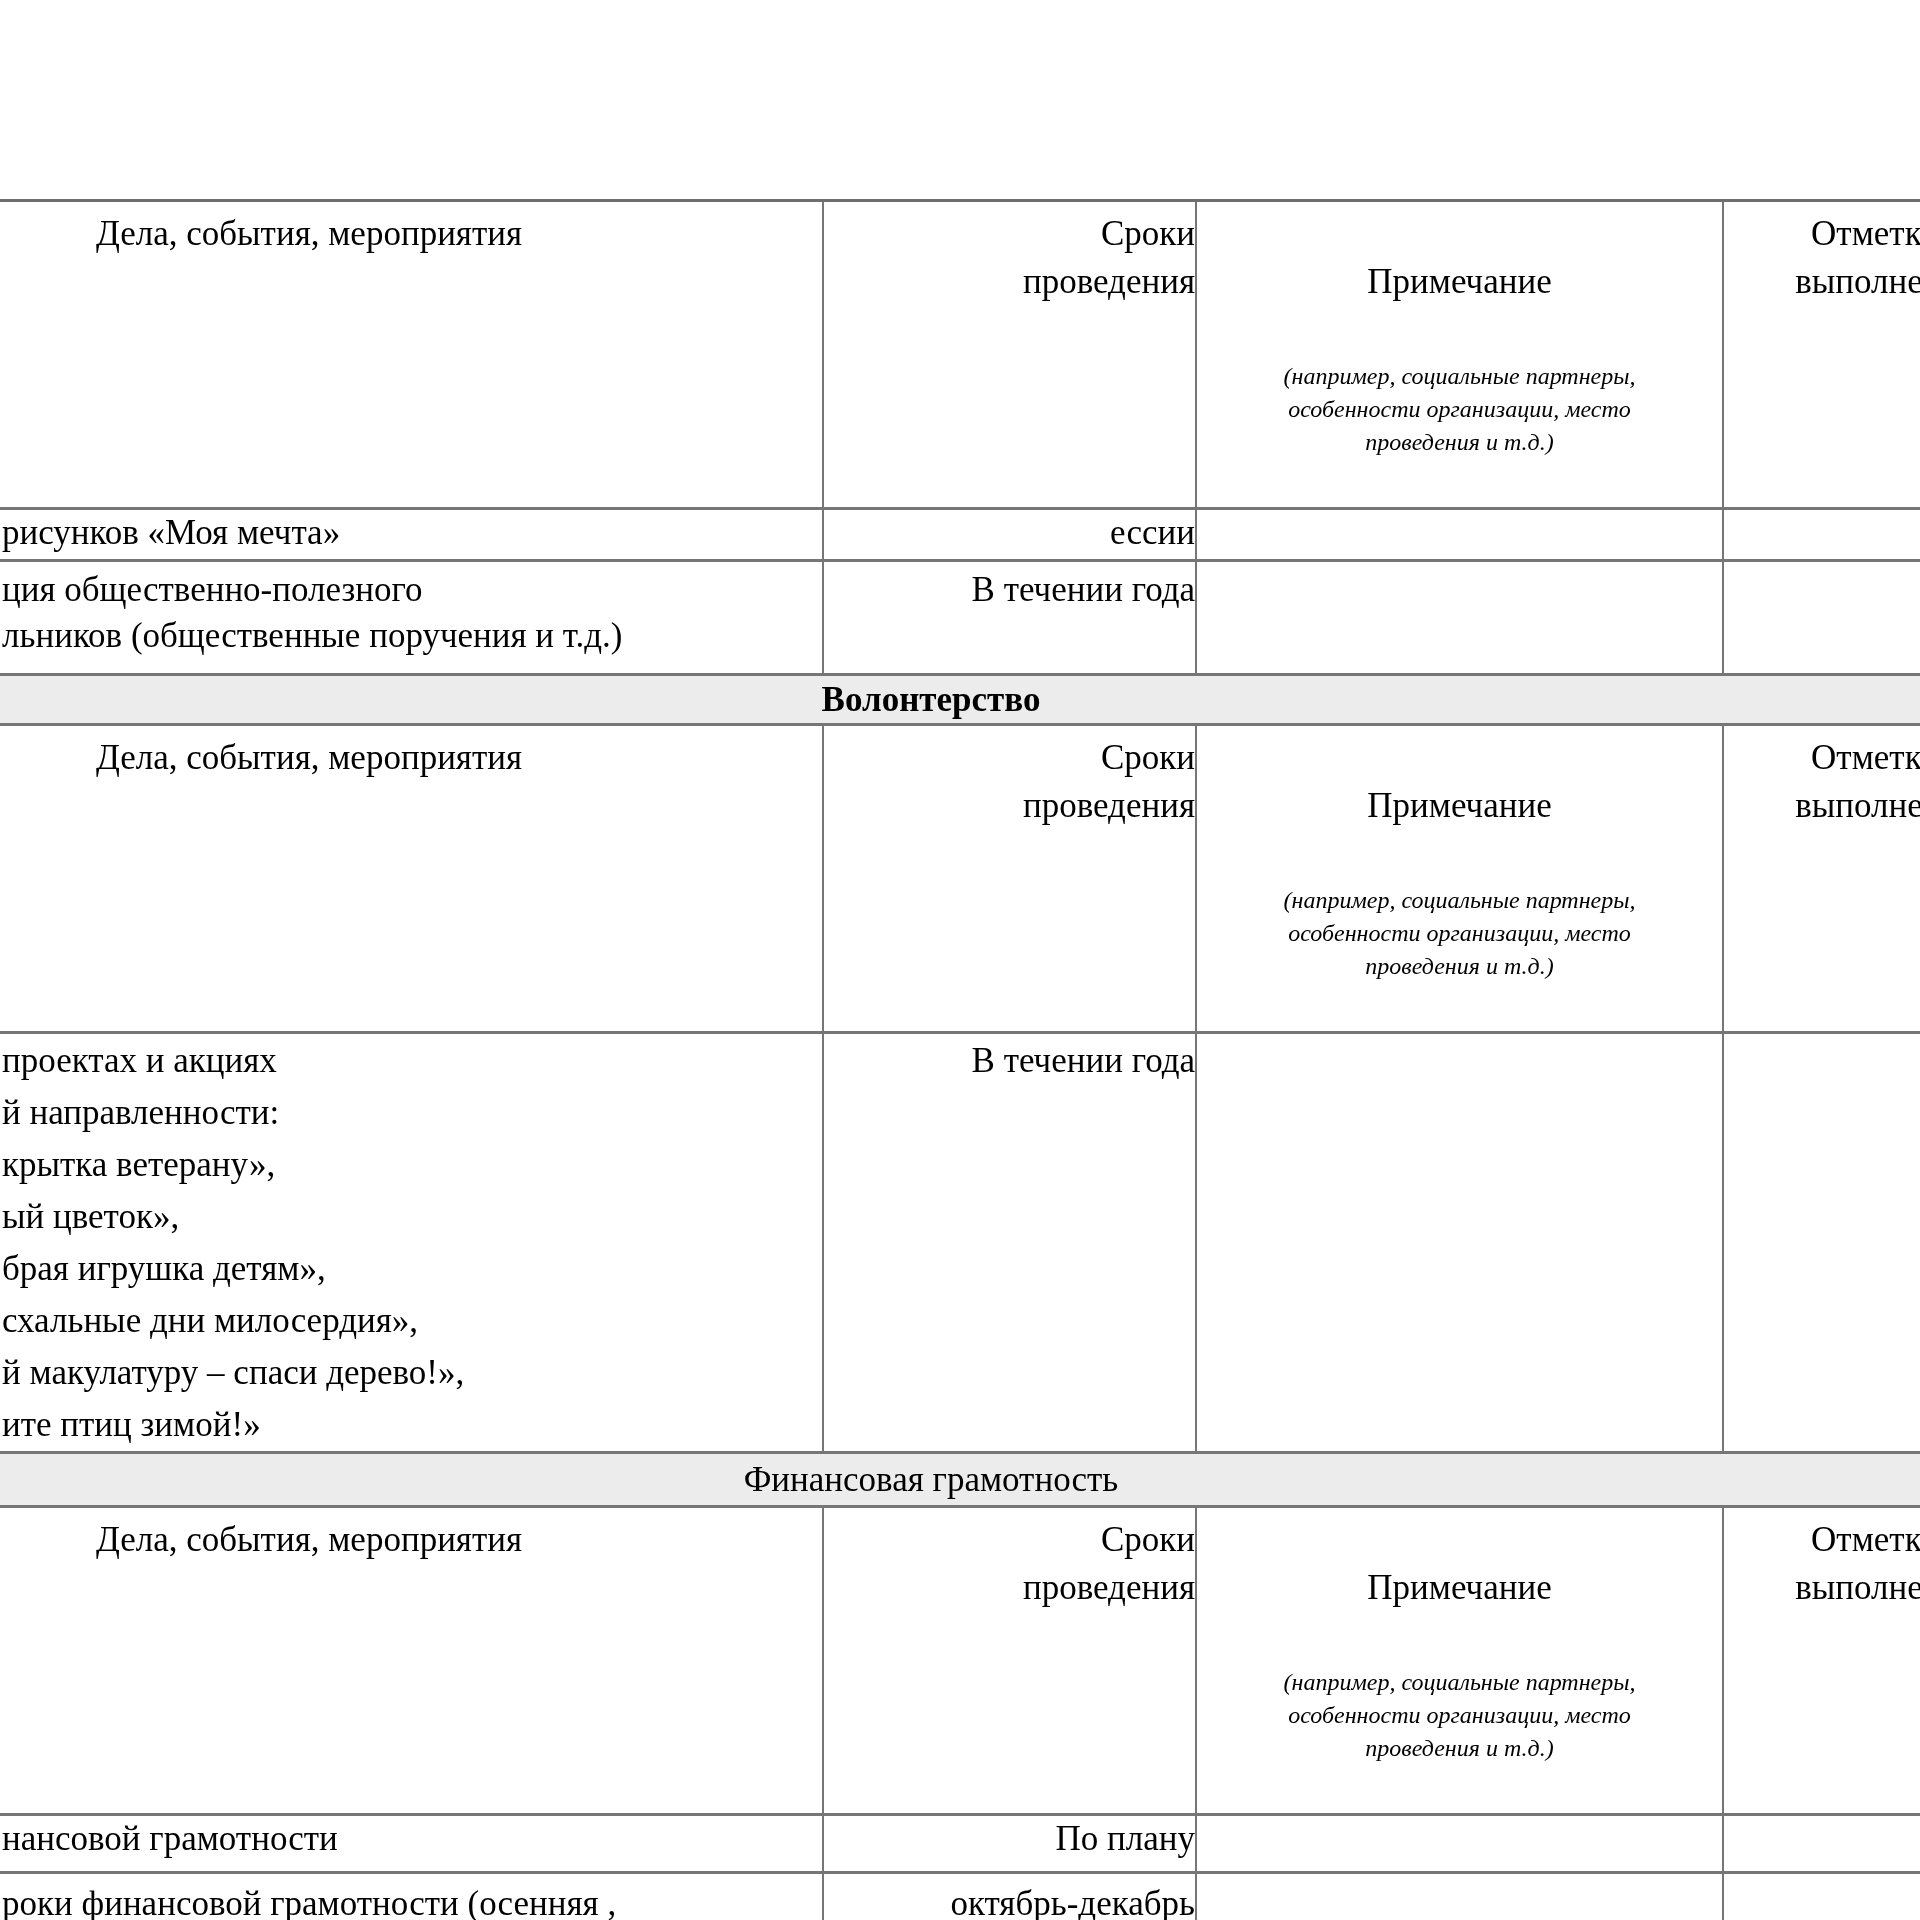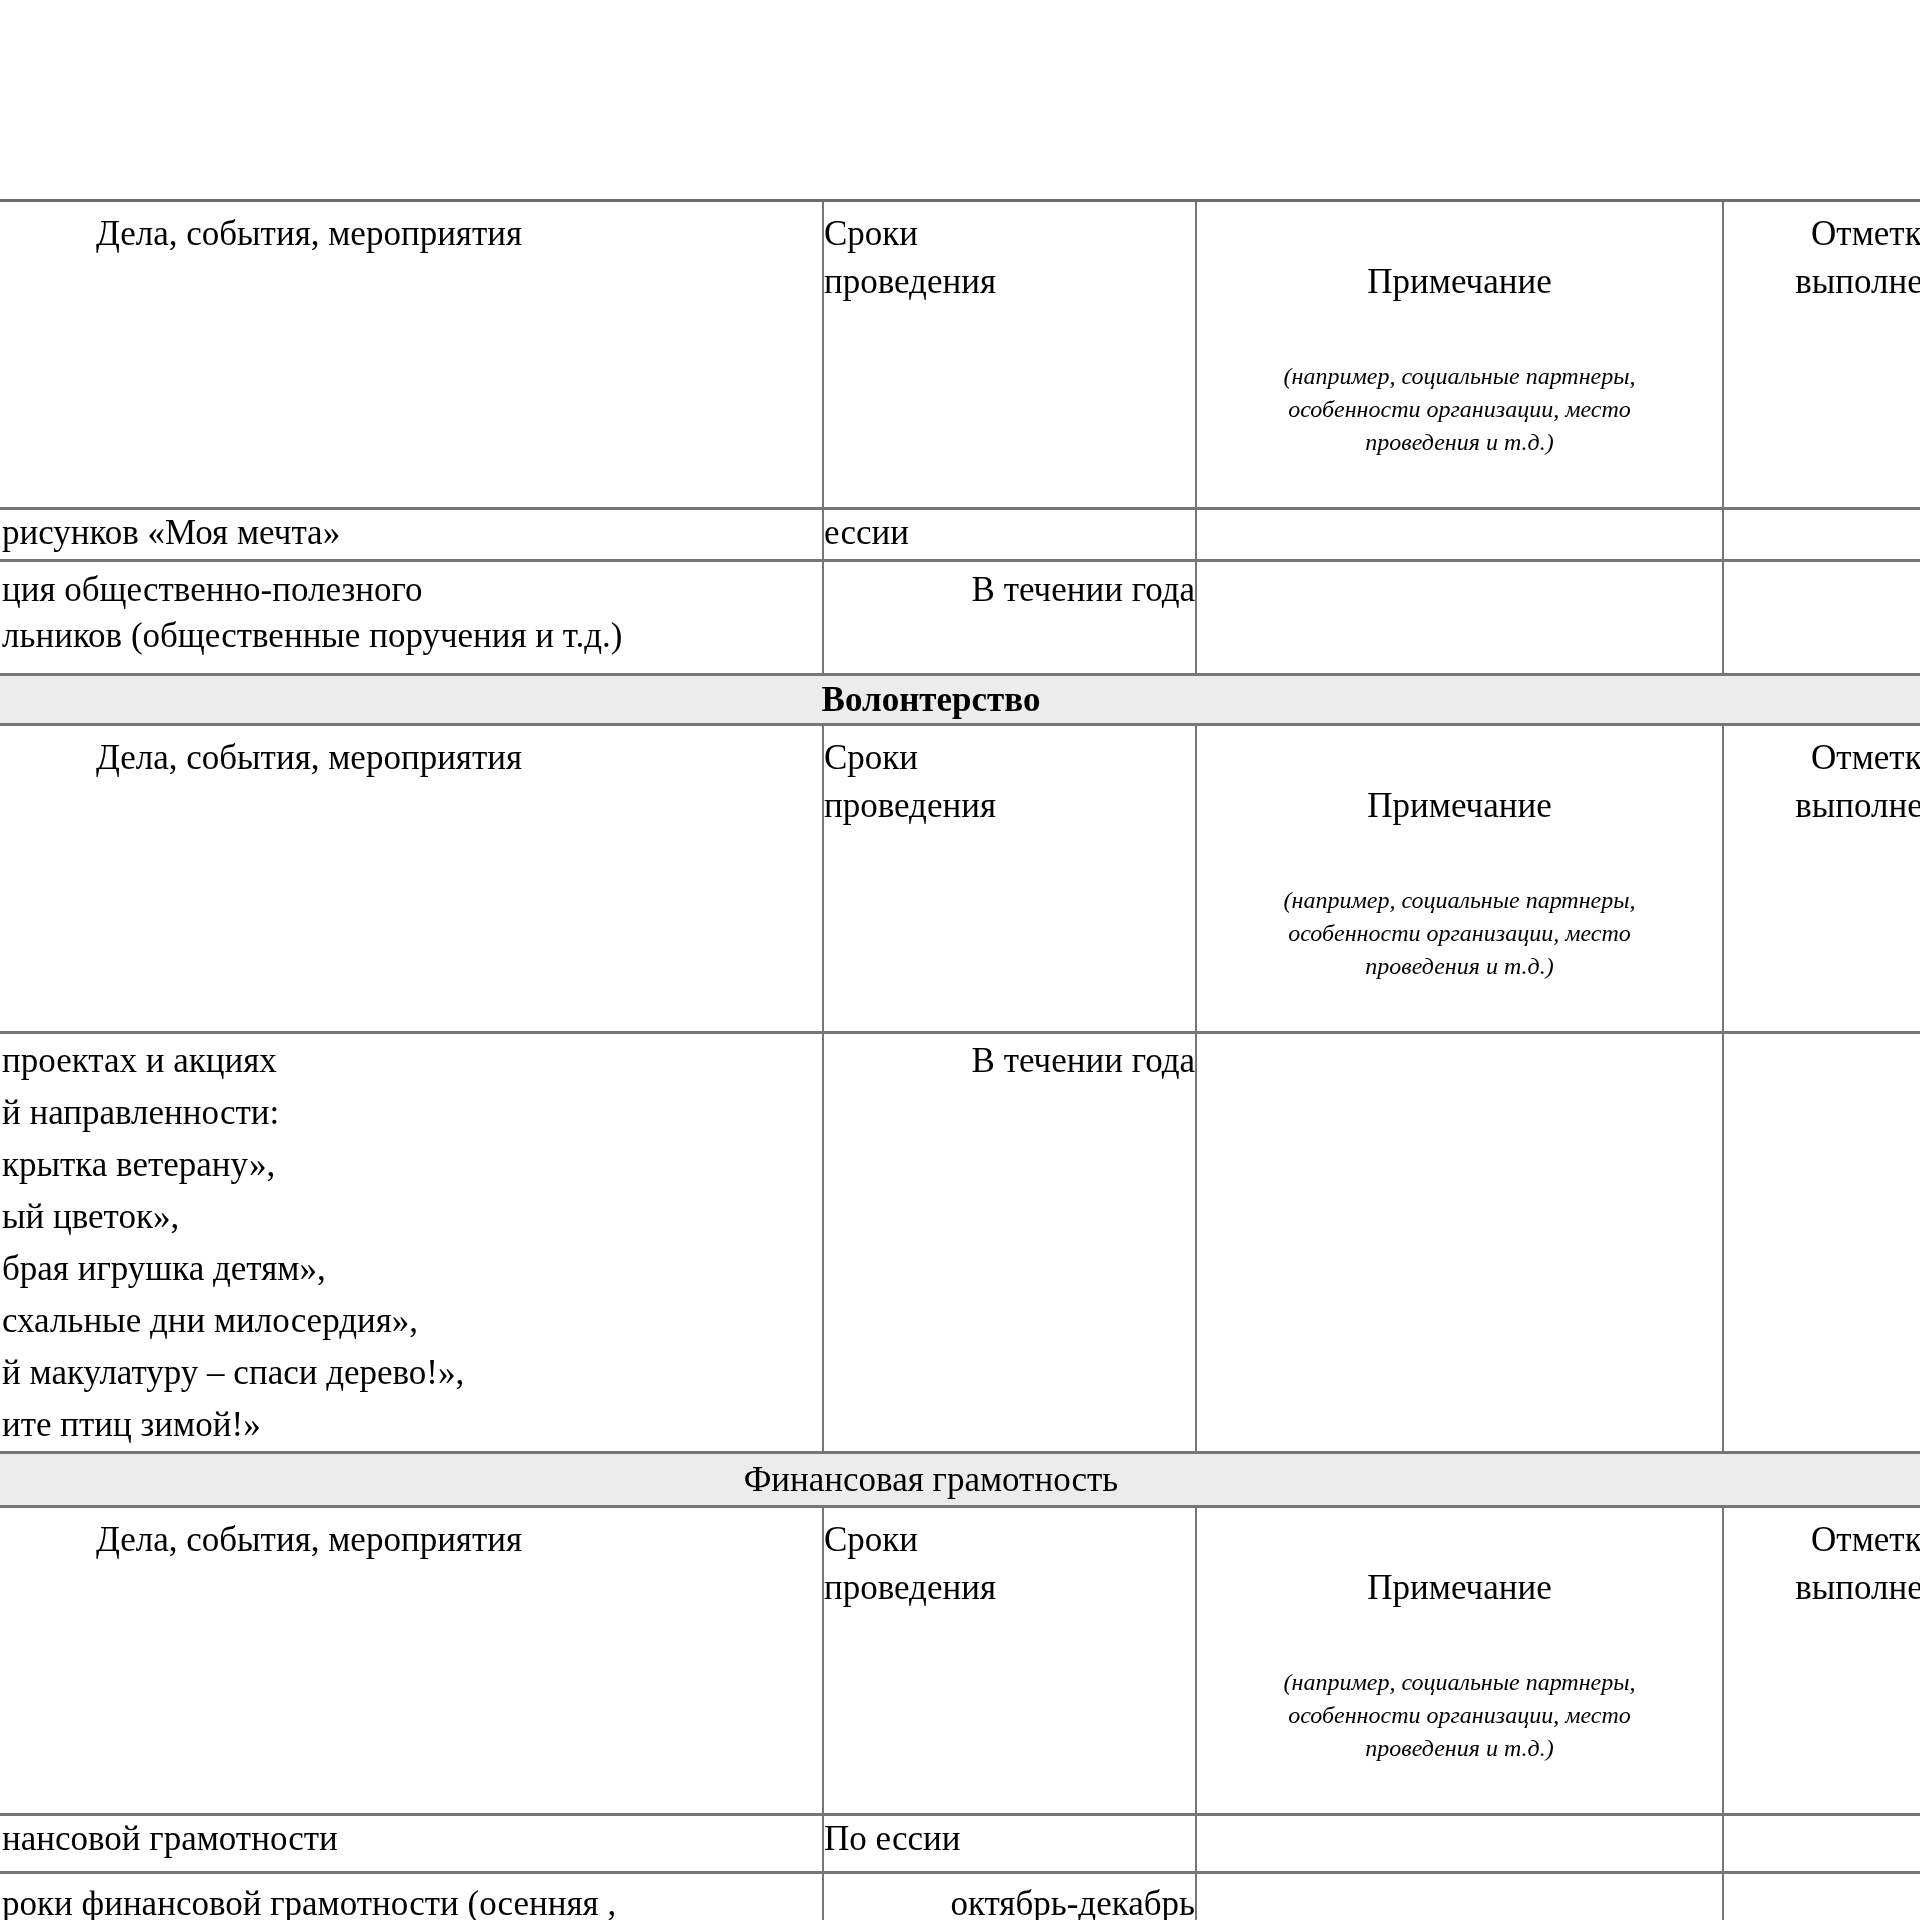--- a/index.html
+++ b/index.html
@@ -59,21 +59,21 @@
     margin-top: 6px;
     white-space: pre-line;
     font-style: italic;
   }
 
   
   td.c1 { text-align: left; padding-left: 190px; padding-right: 16px; }
   td.hc.c1 { padding-left: 0; text-align: center; }
 
   
-  td.c2 { text-align: left; }
+  td.c2 { text-align: right; }
   td.c2.left { text-align: right; padding-left: 30px; }
 
   
   tr.ri1 td, tr.ri4 td { padding-top: 3px; line-height: 39px; }
   tr.ri2 td { padding-top: 5px; line-height: 46px; }
   tr.ri3 td { padding-top: 1px; line-height: 52px; }
   tr.ri5 td { padding-top: 3px; line-height: 53px; }
 
   
   tr.sec td {
@@ -171,21 +171,21 @@
         <div class="h-note">(например, социальные партнеры,
 особенности организации, место
 проведения и т.д.)</div>
       </td>
       <td class="hc c4">Отметка о
 выполнении</td>
     </tr>
 
     <tr class="ri4">
       <td class="c1">нансовой грамотности</td>
-      <td class="c2">По ессии</td>
+      <td class="c2">По плану</td>
       <td></td>
       <td></td>
     </tr>
 
     <tr class="ri5">
       <td class="c1">роки финансовой грамотности (осенняя ,
 ессии)</td>
       <td class="c2 left">октябрь-декабрь
 март-апрель</td>
       <td></td>

